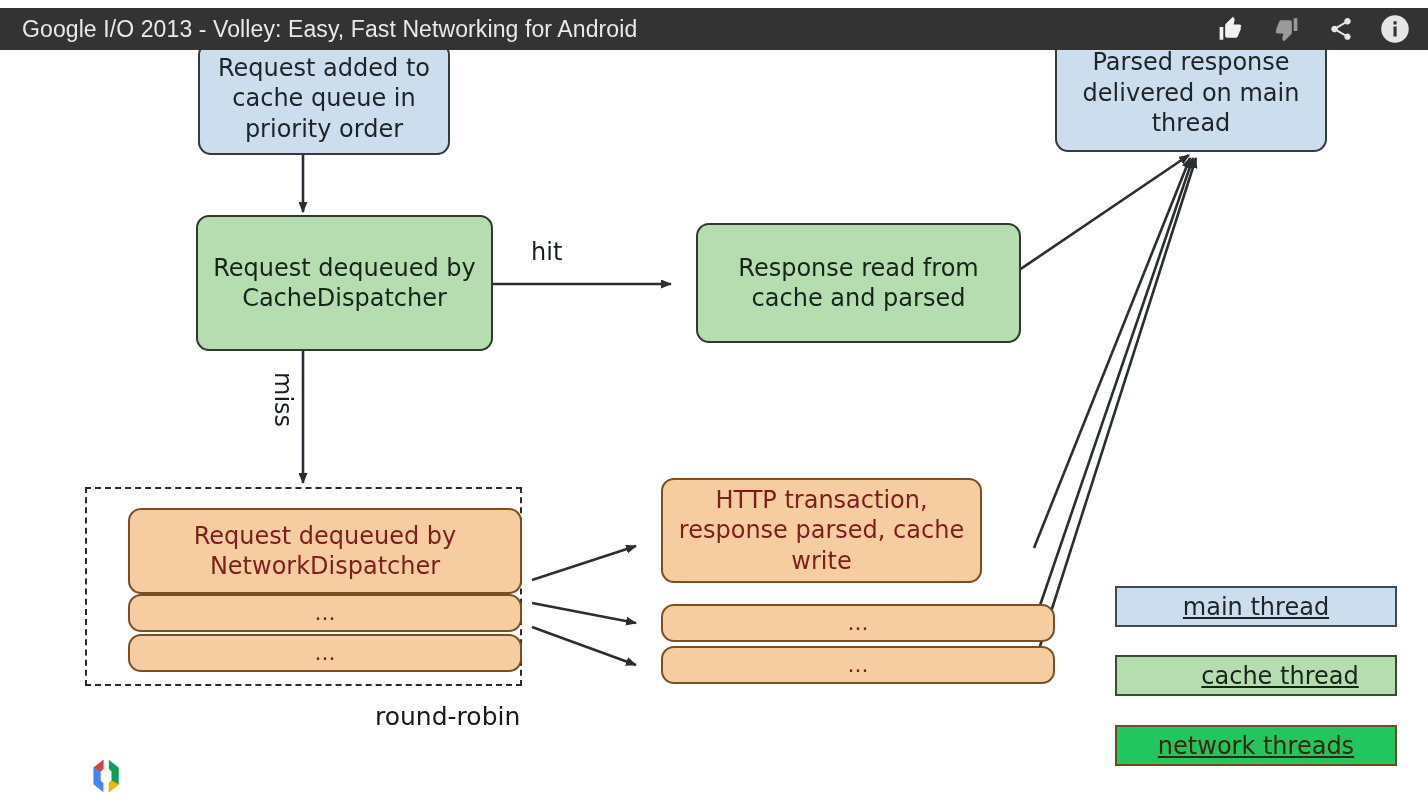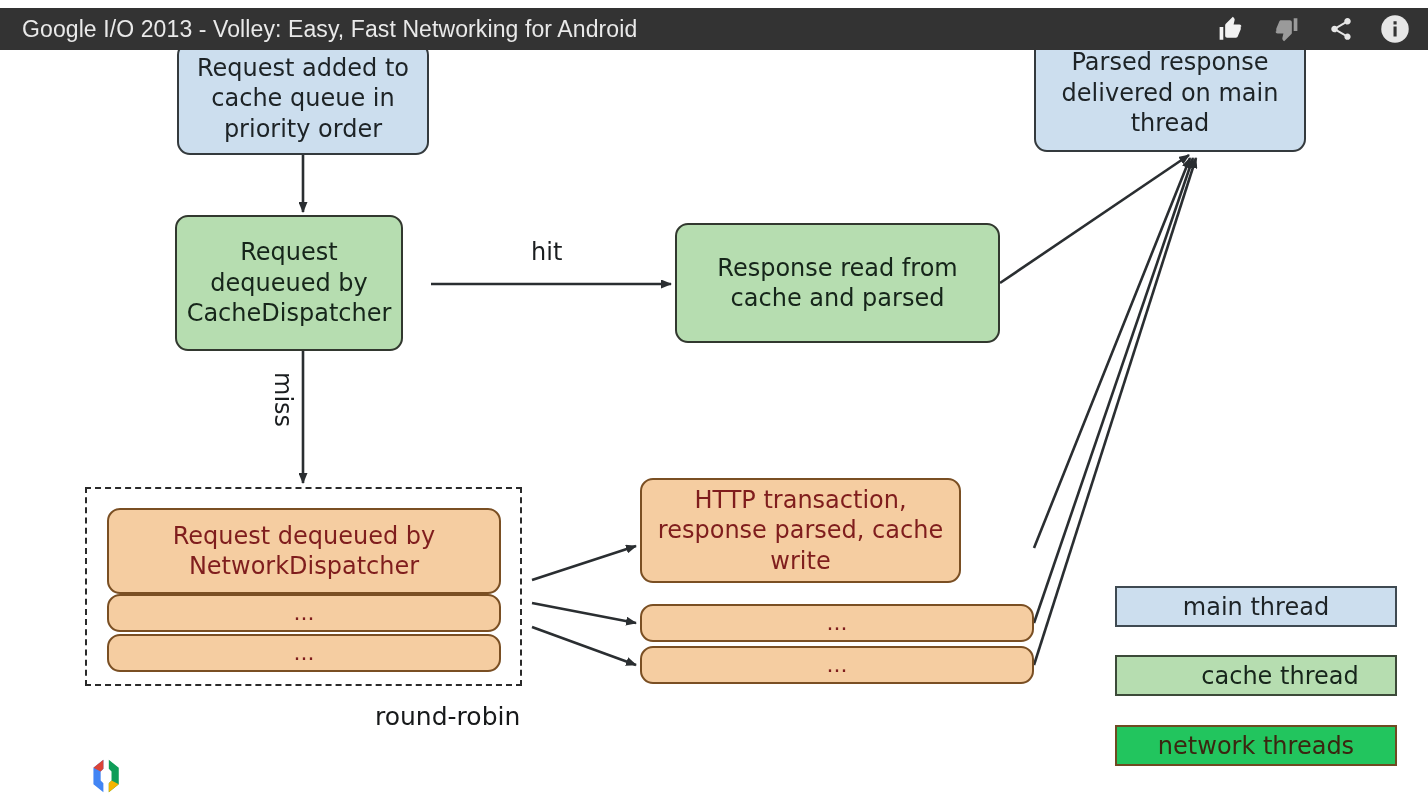--- a/index.html
+++ b/index.html
@@ -74,27 +74,28 @@
     align-items: center;
     justify-content: center;
     text-align: center;
     border: 2.2px solid #2f3437;
     border-radius: 13px;
     color: #1d2326;
     font-size: 24px;
     line-height: 1.27;
     padding: 4px 10px;
     font-family: "DejaVu Sans", sans-serif;
+    margin-left: 21px;
   }
   .node.blue   { background: #ccdeee; border-color: #343a3d; }
   .node.green  { background: #b6ddb0; border-color: #32382f; color: #16251a; }
   .node.orange { background: #f5cda1; border-color: #7a4f23; color: #7f1d1d; }
 
   #n-cache-queue   { left: 177px;  top: 42px;  width: 252px; height: 113px; }
-  #n-cache-disp    { left: 175px;  top: 215px; width: 228px; height: 136px; }
+  #n-cache-disp    { left: 175px;  top: 215px; width: 297px; height: 136px; }
   #n-cache-read    { left: 675px;  top: 223px; width: 325px; height: 120px; }
   #n-parsed-resp   { left: 1034px; top: 34px;  width: 272px; height: 118px; }
 
   #n-net-disp      { left: 107px;  top: 508px; width: 394px; height: 86px; }
   #n-net-dots-1    { left: 107px;  top: 594px; width: 394px; height: 38px; font-size: 22px; }
   #n-net-dots-2    { left: 107px;  top: 634px; width: 394px; height: 38px; font-size: 22px; }
 
   #n-http          { left: 640px;  top: 478px; width: 321px; height: 105px; }
   #n-http-dots-1   { left: 640px;  top: 604px; width: 394px; height: 38px; font-size: 22px; }
   #n-http-dots-2   { left: 640px;  top: 646px; width: 394px; height: 38px; font-size: 22px; }
@@ -137,20 +138,21 @@
     position: absolute;
     z-index: 12;
     display: flex;
     align-items: center;
     justify-content: center;
     border: 2.2px solid #454a4d;
     border-radius: 0;
     font-size: 24px;
     color: #1d2326;
     font-family: "DejaVu Sans", sans-serif;
+    text-decoration: underline;
   }
   #legend-main    { left: 1115px; top: 586px; width: 282px; height: 41px;
                     background: #ccdeee; border-color: #3f4a52; }
   #legend-cache   { left: 1115px; top: 655px; width: 282px; height: 41px;
                     background: #b6ddb0; border-color: #3c4a39; color:#16251a;padding-left:48px; }
   #legend-network { left: 1115px; top: 725px; width: 282px; height: 41px;
                     background: #22c55e; border-color: #6f4a22; color:#3b2610; }
 
   
   #gdev-logo {

